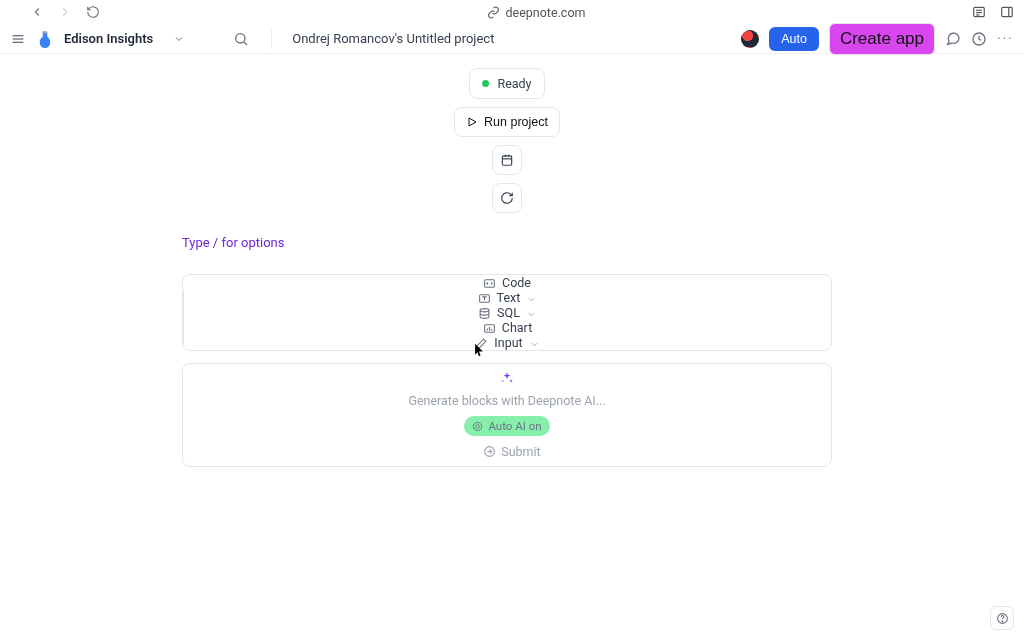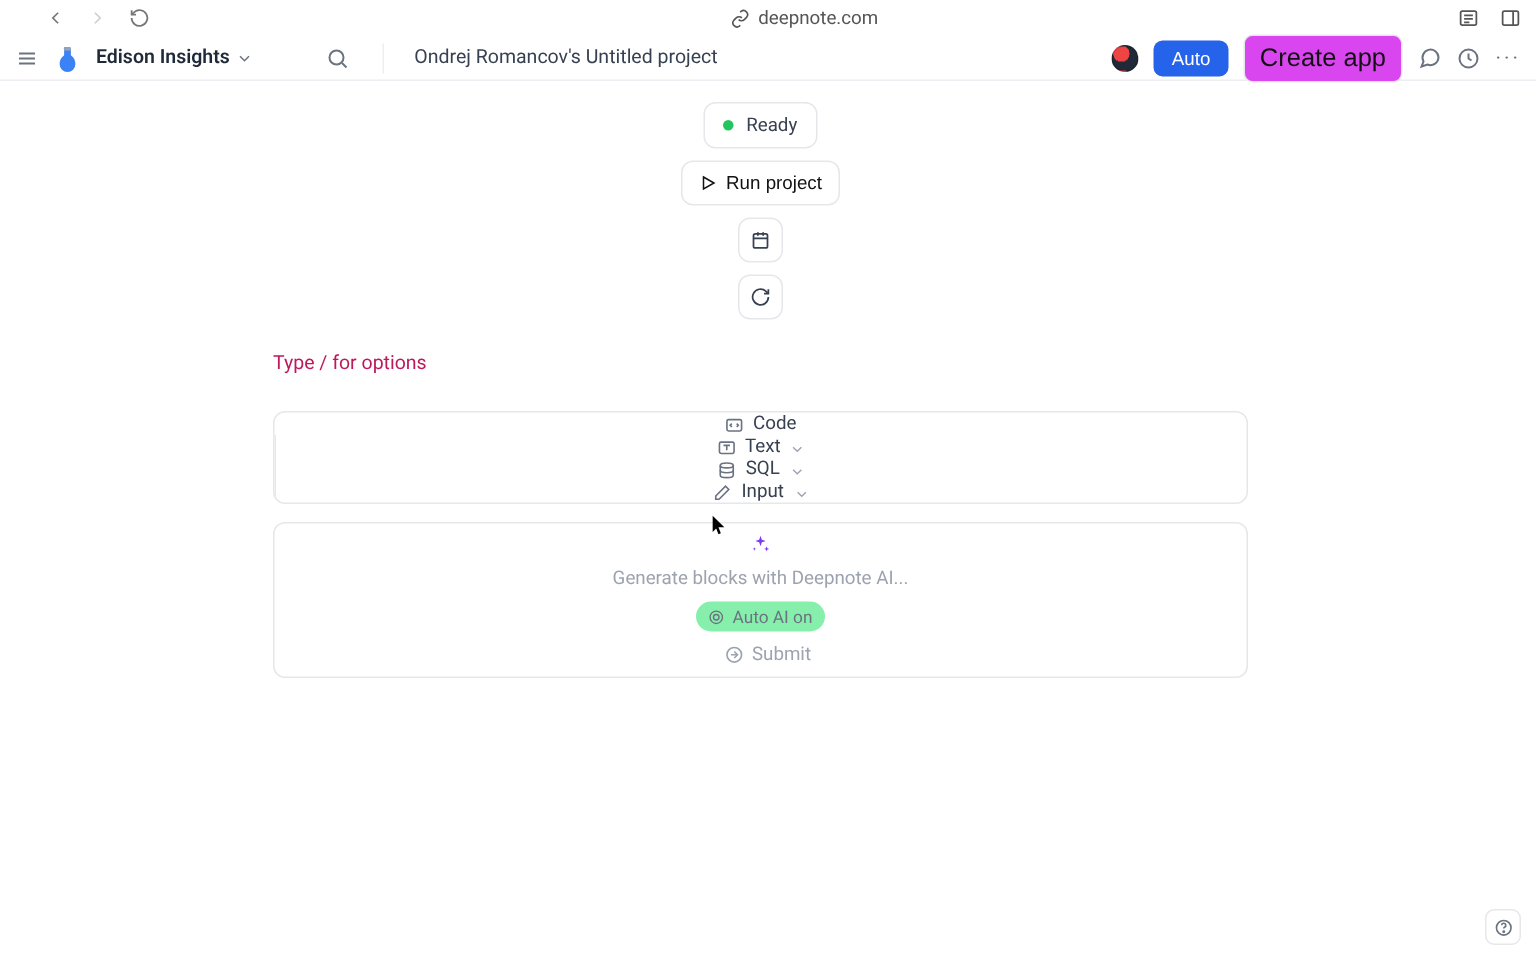--- a/index.html
+++ b/index.html
@@ -12,21 +12,21 @@
   .browser-bar .nav .icon { width: 14px; height: 14px; opacity: .8; }
   .browser-bar .nav .disabled { opacity: .35; }
   .browser-bar .spacer { flex: 1; }
   .browser-bar .url { display: flex; align-items: center; gap: 6px; font-size: 12.5px; color: #555; }
   .browser-bar .right { display: flex; gap: 14px; align-items: center; }
 
   
   .app-bar { height: 30px; display: flex; align-items: center; padding: 0 10px; border-bottom: 1px solid #eceef1; gap: 10px; }
   .hamb { width: 16px; height: 16px; color: #6b7280; }
   .logo { width: 18px; height: 18px; color: #3b82f6; }
-  .ws-name { font-size: 13px; font-weight: 600; color: #1f2937; display: flex; align-items: center; gap: 4px; }
+  .ws-name { font-size: 13px; font-weight: 600; color: #1f2937; display: flex; align-items: center; gap: 20px; }
   .ws-name svg { width: 12px; height: 12px; color: #6b7280; }
   .search { margin-left: 38px; width: 16px; height: 16px; color: #6b7280; }
   .vdiv { width: 1px; height: 20px; background: #eceef1; margin: 0 10px 0 12px; }
   .proj-title { font-size: 13px; color: #374151; }
   .app-bar .spacer { flex: 1; }
   .avatar { width: 18px; height: 18px; border-radius: 50%; background: radial-gradient(circle at 35% 30%, #ef4444 0 35%, #1f2937 36% 100%); border: 1px solid rgba(0,0,0,.15); }
   .share-btn { background: #2563eb; color: #fff; font-size: 12.5px; font-weight: 500; padding: 5px 12px; border-radius: 6px; border: none; }
   .create-app-btn { background: #d946ef; color: #111; font-size: 17px; font-weight: 500; padding: 5px 10px; border-radius: 6px; border: 1px solid #e5e7eb; }
   .hdr-icon { width: 16px; height: 16px; color: #6b7280; }
   .dots { letter-spacing: 2px; font-size: 14px; color: #6b7280; }
@@ -35,21 +35,21 @@
   .content { position: relative; padding: 14px 0 0 0; }
   .row { width: 650px; margin-left: 182px; flex-direction: column; }
 
   .status-row { display: flex; align-items: center; gap: 8px; }
   .status-box { flex: 1; display: flex; align-items: center; gap: 8px; border: 1px solid #e5e7eb; border-radius: 8px; padding: 7px 12px; font-size: 12.5px; color: #374151; }
   .status-dot { width: 7px; height: 7px; border-radius: 50%; background: #22c55e; }
   .run-btn { display: flex; align-items: center; gap: 6px; border: 1px solid #e5e7eb; border-radius: 8px; padding: 7px 11px; font-size: 12.5px; background: #fff; color: #111; }
   .sq-btn { width: 30px; height: 30px; display: flex; align-items: center; justify-content: center; border: 1px solid #e5e7eb; border-radius: 8px; background: #fff; color: #374151; }
   .sq-btn svg { width: 14px; height: 14px; }
 
-  .placeholder { margin-top: 22px; font-size: 13px; color: #be185d; }
+  .placeholder { margin-top: 22px; font-size: 13px; color: #6d28d9; }
 
   .type-row { margin-top: 24px; display: flex; border: 1px solid #e5e7eb; border-radius: 8px; overflow: hidden; }
   .type-cell { flex: 1; display: flex; align-items: flex-end; justify-content: center; gap: 6px; height: 22px; font-size: 12.5px; color: #374151; border-left: 1px solid #e5e7eb; padding: 0 4px; }
   .type-cell:first-child { border-left: none; }
   .type-cell svg.small { width: 13px; height: 13px; color: #6b7280; }
   .chev { width: 11px; height: 11px; color: #9ca3af; }
 
   .ai-row { margin-top: 12px; display: flex; align-items: center; border: 1px solid #e5e7eb; border-radius: 8px; padding: 7px 10px; gap: 8px; }
   .ai-row .spark { width: 14px; height: 14px; color: #7c3aed; }
   .ai-row .ph { font-size: 12.5px; color: #9ca3af; flex: 1; }
@@ -224,20 +224,29 @@
               <path d="M4 6v12c0 1.7 3.6 3 8 3s8-1.3 8-3V6"></path>
               <path d="M4 12c0 1.7 3.6 3 8 3s8-1.3 8-3"></path>
             </svg>
           <span>SQL</span>
           <svg class="chev" viewBox="0 0 24 24" fill="none" stroke="currentColor" stroke-width="2">
               <polyline points="6 9 12 15 18 9"></polyline>
             </svg>
         </div>
         <div class="type-cell">
           <svg class="small" viewBox="0 0 24 24" fill="none" stroke="currentColor" stroke-width="2">
+              <rect x="3" y="5" width="18" height="14" rx="2"></rect>
+              <line x1="8" y1="16" x2="8" y2="12"></line>
+              <line x1="12" y1="16" x2="12" y2="9"></line>
+              <line x1="16" y1="16" x2="16" y2="13"></line>
+            </svg>
+          <span>Chart</span>
+        </div>
+        <div class="type-cell">
+          <svg class="small" viewBox="0 0 24 24" fill="none" stroke="currentColor" stroke-width="2">
               <path d="M4 20h4L20 8l-4-4L4 16v4z"></path>
             </svg>
           <span>Input</span>
           <svg class="chev" viewBox="0 0 24 24" fill="none" stroke="currentColor" stroke-width="2">
               <polyline points="6 9 12 15 18 9"></polyline>
             </svg>
         </div>
       </div>
 
       <div class="row ai-row">

